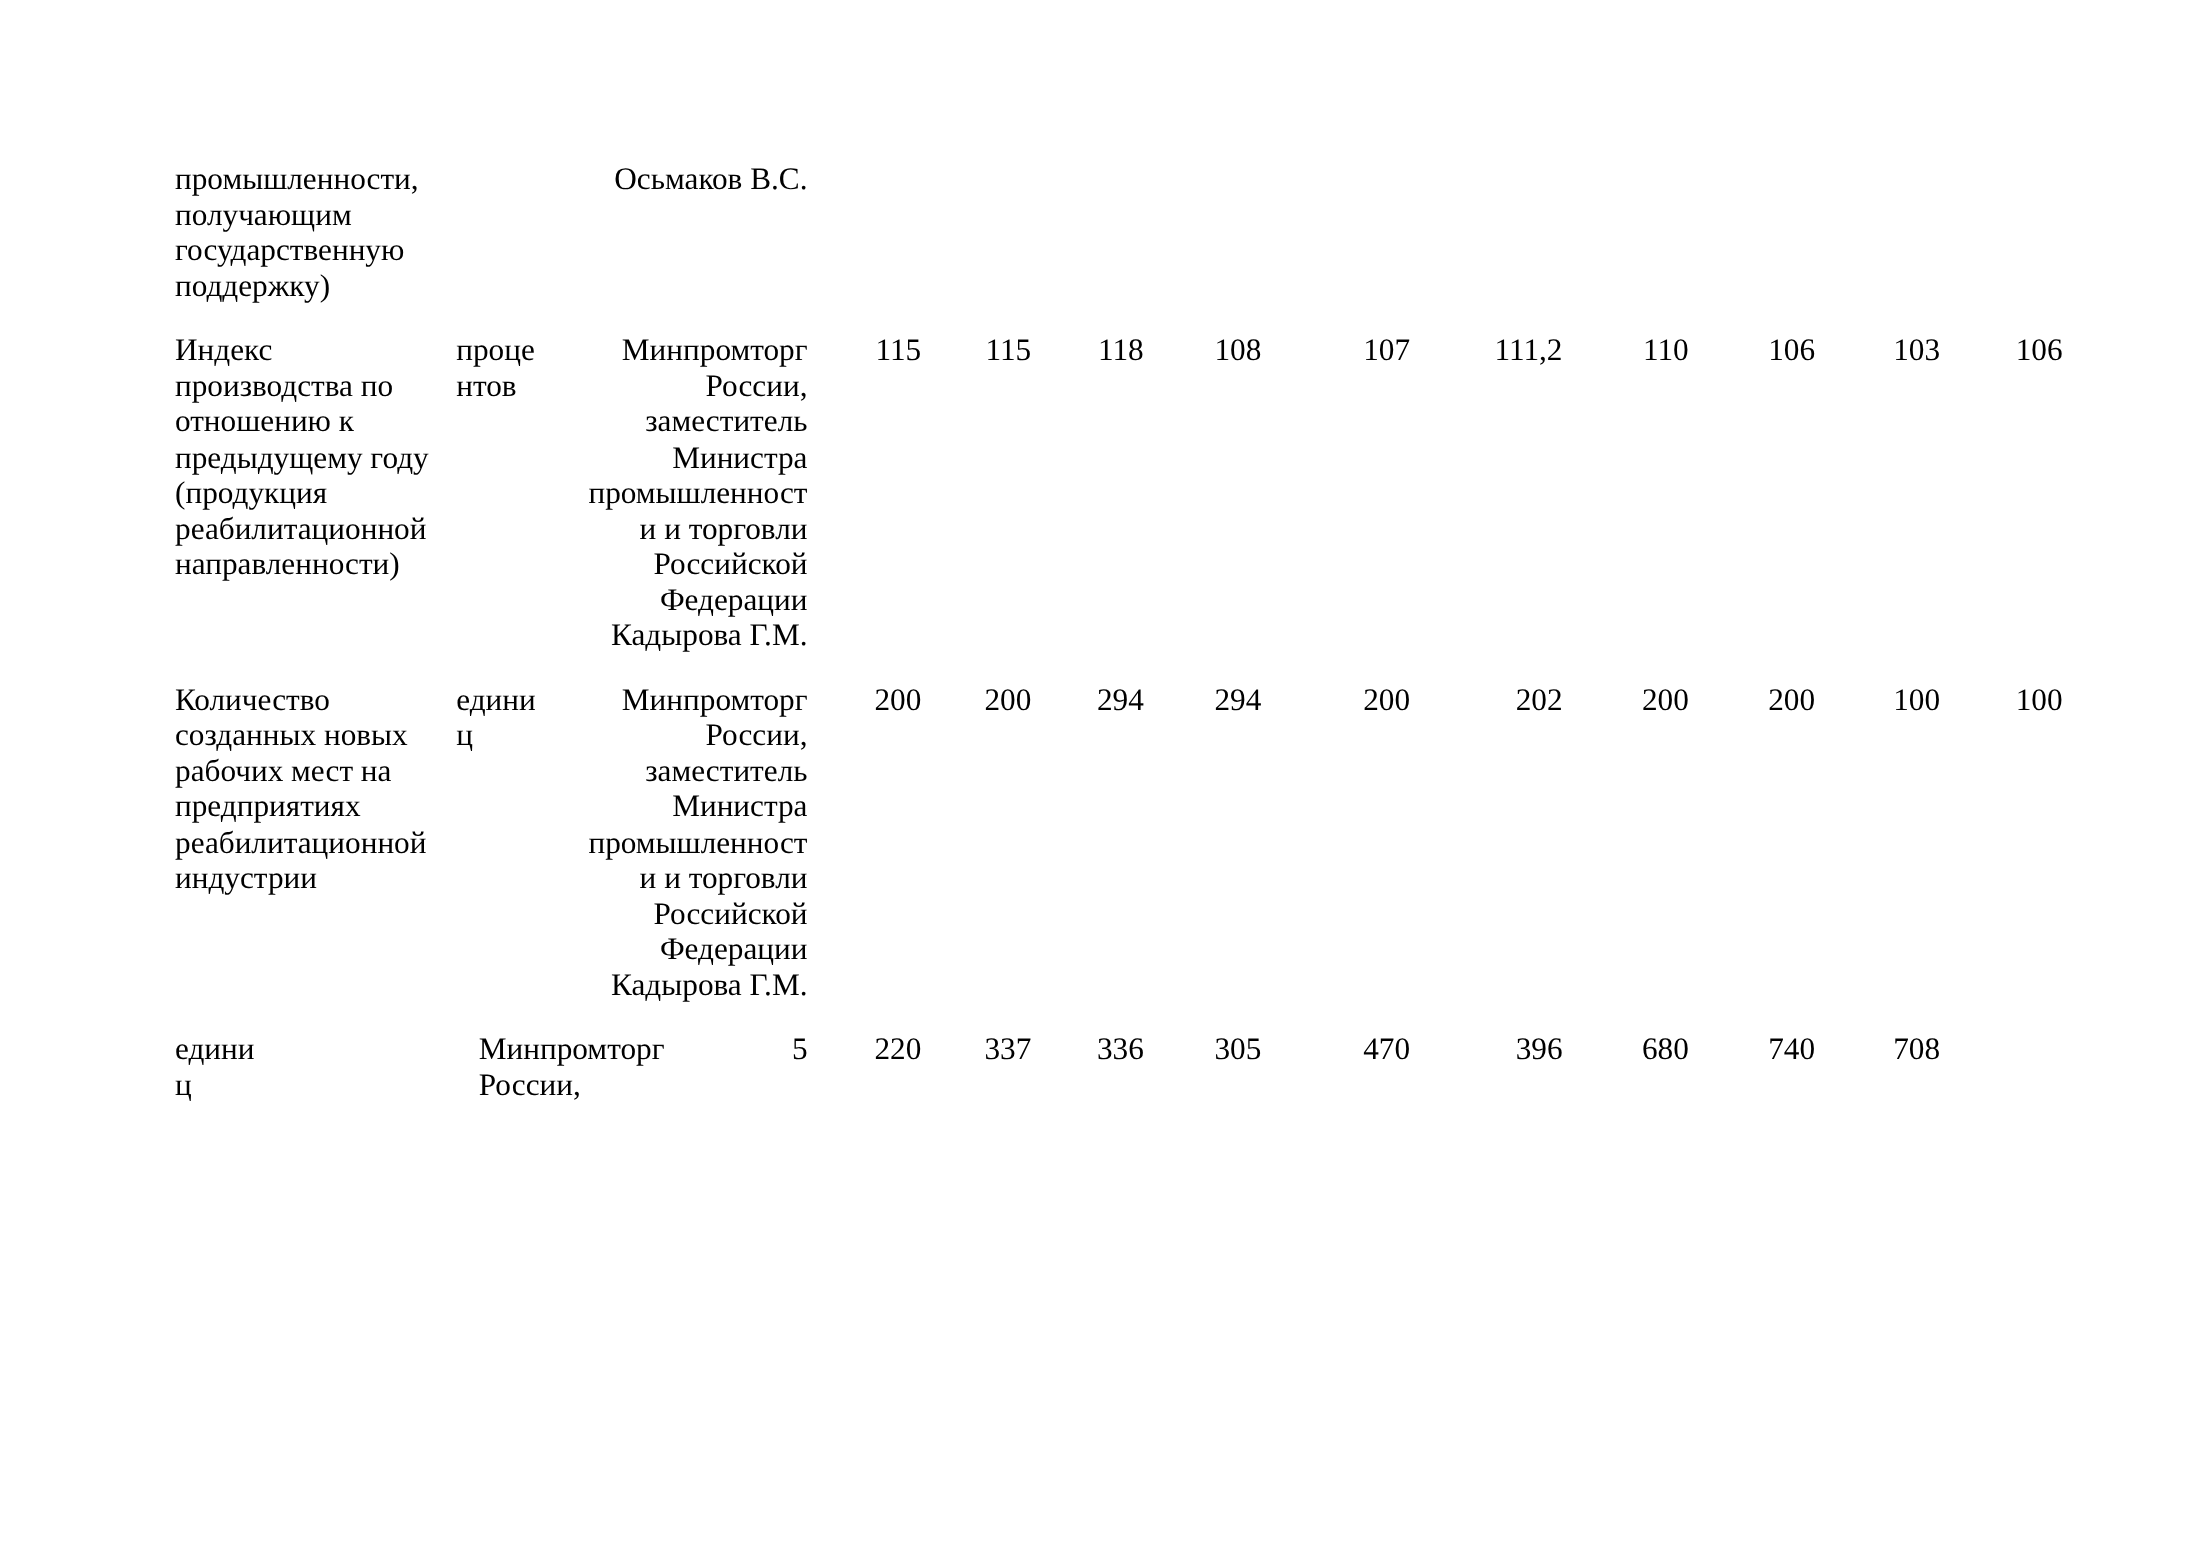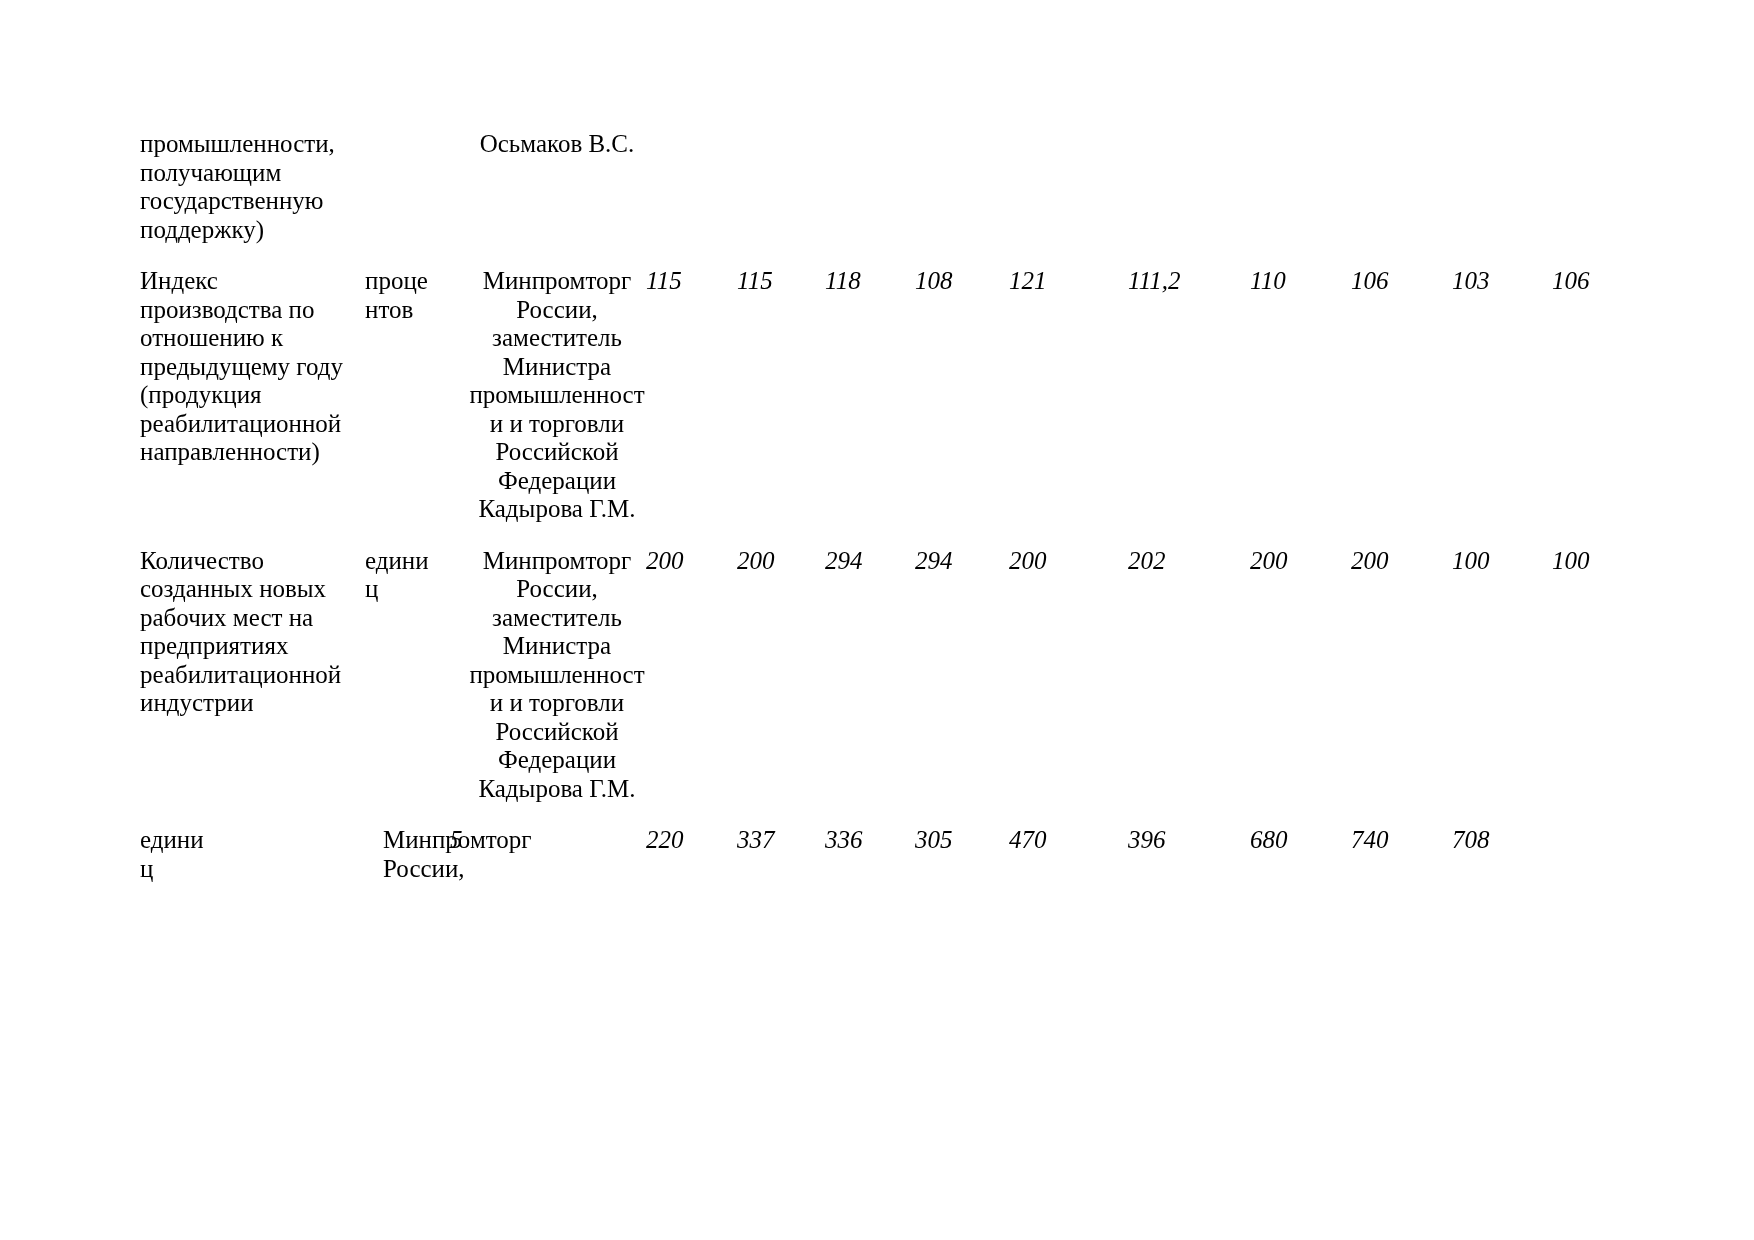--- a/index.html
+++ b/index.html
@@ -34,25 +34,24 @@
     white-space: pre;
   }
   .cell.indicator {
     text-align: left;
   }
   .cell.unit {
     text-align: left;
   }
   .cell.responsible {
     padding-left: 18px;
-    text-align: center;
+    text-align: right;
   }
   .cell.value {
-    text-align: left;
-    font-style: italic;
+    text-align: right;
   }
 </style>
 </head>
 <body>
 
 <div class="page">
   <div class="table" id="rows-container">
   <div class="row">
     <div class="cell indicator">промышленности,
 получающим
@@ -88,21 +87,21 @@
 Министра
 промышленност
 и и торговли
 Российской
 Федерации
 Кадырова Г.М.</div>
   <div class="cell value">115</div>
         <div class="cell value">115</div>
         <div class="cell value">118</div>
         <div class="cell value">108</div>
-        <div class="cell value">121</div>
+        <div class="cell value">107</div>
         <div class="cell value">111,2</div>
         <div class="cell value">110</div>
         <div class="cell value">106</div>
         <div class="cell value">103</div>
         <div class="cell value">106</div>
       </div>
 
   <div class="row">
     <div class="cell indicator">Количество
 созданных новых

